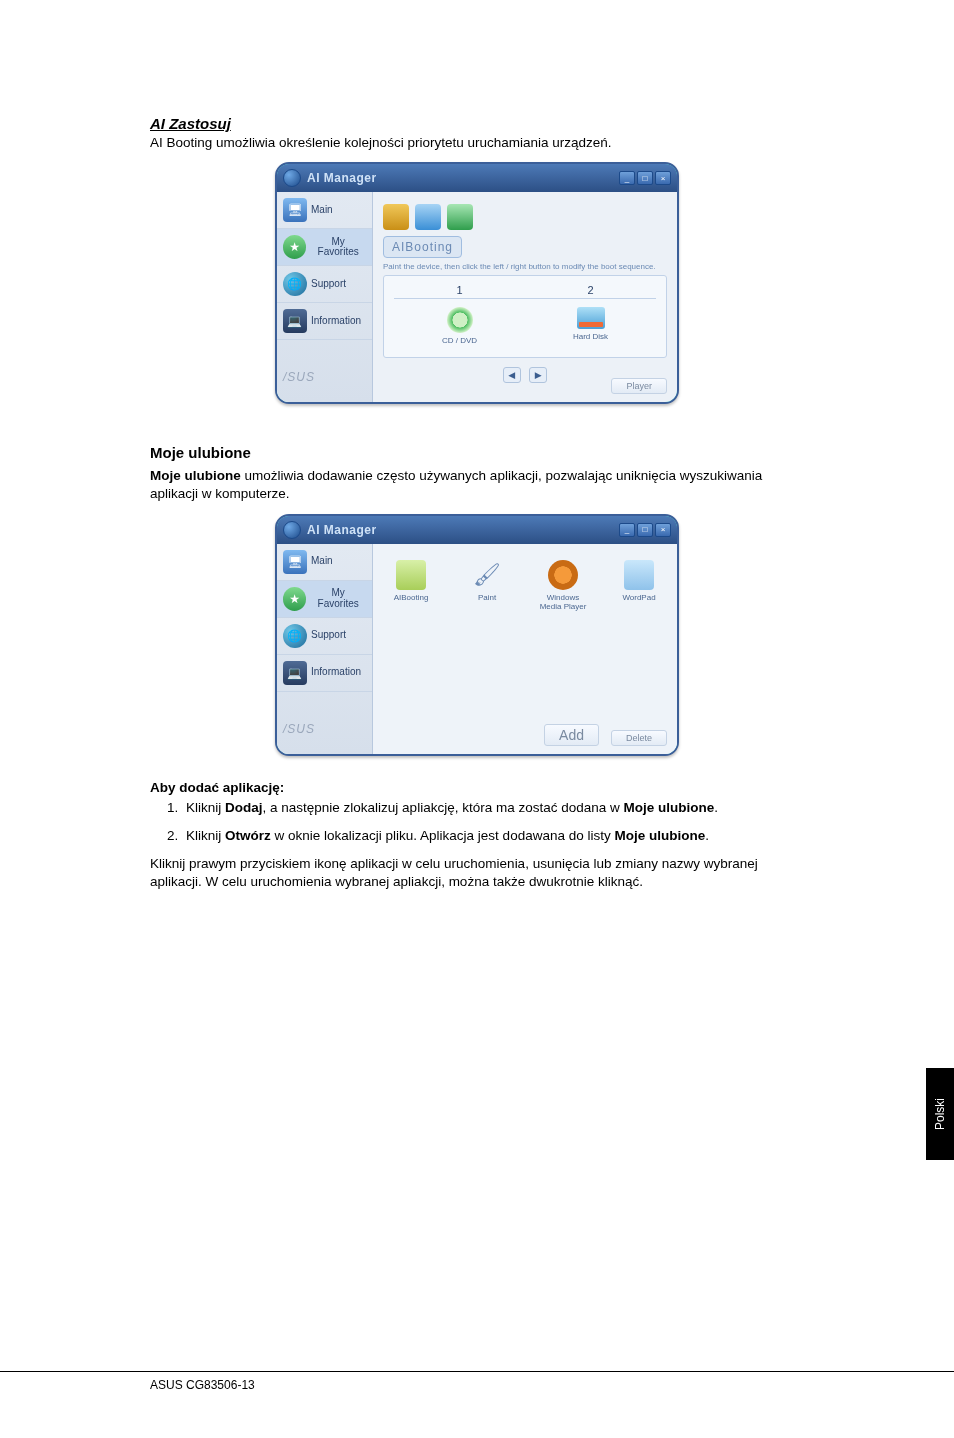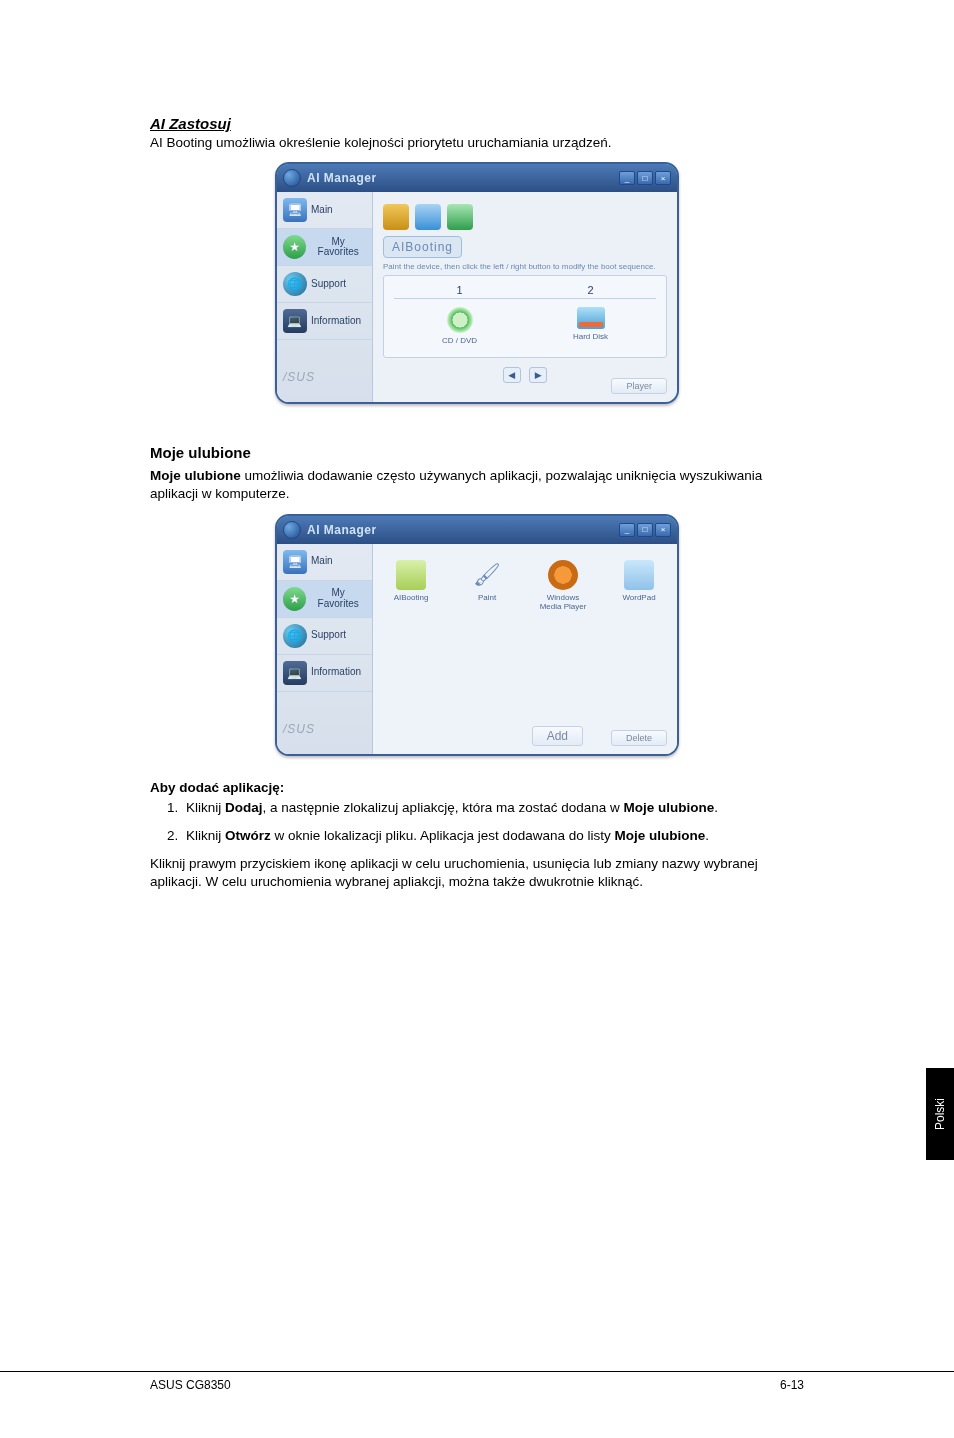--- a/index.html
+++ b/index.html
@@ -124,22 +124,22 @@
   .dev-ico { width:28px;height:22px;border-radius:3px; background:linear-gradient(#aee0f7,#4a9fd6); position:relative;}
   .dev-ico.cd { background: radial-gradient(circle,#cff0c5 40%,#4fbf62 42%,#cff0c5 70%); border-radius:50%; width:26px;height:26px;}
   .dev-ico.hd::after{content:"";position:absolute;left:2px;right:2px;bottom:2px;height:5px;background:#ef6a36;border-radius:1px;}
   .boot-cell span { font-size:8px; color:#4b6790; }
   .arrow-row { text-align:center; margin-top:6px;}
   .arrbtn { width:18px;height:16px;background:#e6eef8;border:1px solid #b0c4dd;border-radius:3px;font-size:9px;color:#3a5d8f;display:inline-flex;align-items:center;justify-content:center;margin:0 2px;}
   .footer-btn { position:absolute; bottom:8px; right:10px;
     font-size:9px; color:#7a8aa0; border:1px solid #c4d2e4;
     background:linear-gradient(#f7faff,#e3ebf5);
     padding:2px 14px; border-radius:3px;}
-  .footer-btn2 { position:absolute; bottom:8px; right:94px;
-    font-size:12px; color:#7a8aa0; border:1px solid #c4d2e4;
+  .footer-btn2 { position:absolute; bottom:8px; right:78px;
+    font-size:14px; color:#7a8aa0; border:1px solid #c4d2e4;
     background:linear-gradient(#f7faff,#e3ebf5);
     padding:2px 14px; border-radius:3px;}
   .subhead { font-size:13.5px; font-weight:bold; margin:20px 0 4px 0;}
   ol.steps { list-style: decimal; padding-left: 32px; font-size:13.5px; margin-bottom:10px;}
   ol.steps li { margin-bottom:10px; line-height:1.35; padding-left:4px;}
   .h2 { font-size:15px; font-weight:bold; margin:36px 0 6px 0;}
 
   .fav-content {
     flex:1; padding:16px 10px 10px 10px; position:relative; min-height:210px;
     background:#eef3f9;
@@ -163,21 +163,21 @@
     border-radius:0;
   }
   .black-tab span{
     transform: rotate(-90deg);
     font-size:12px;
     white-space:nowrap;
   }
   .foot {
     position:absolute; bottom:46px; left:0; right:0;
     border-top:1px solid #000;
-    display:flex; justify-content:space-between;
+    display:flex; justify-content:flex-start;
     padding:6px 150px 0 150px;
     font-size:12px;
   }
 </style>
 </head>
 <body>
 
 <div class="page">
 
   <div class="section-title">AI Zastosuj</div>

